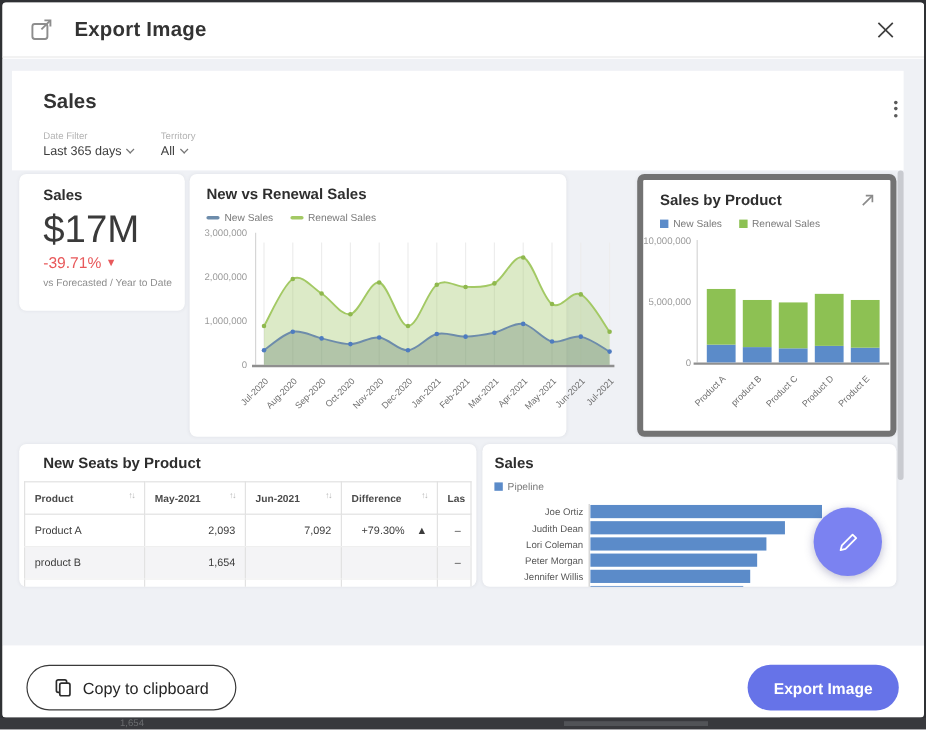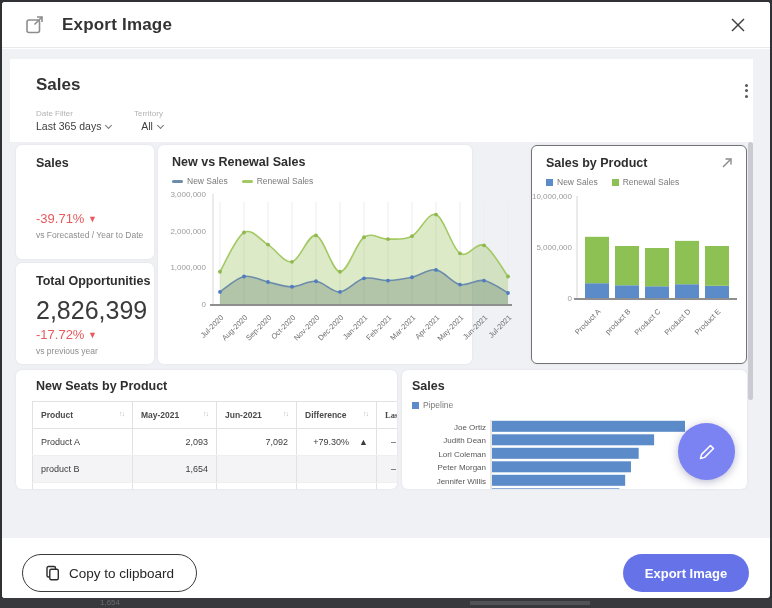--- a/index.html
+++ b/index.html
@@ -13,55 +13,55 @@
   #closeBtn { position:absolute; right:22px; top:13px; width:20px; height:20px; cursor:pointer; }
 
   
   #preview { position:absolute; left:0; top:47px; width:768px; height:489px; background:#eff1f5; }
   #dashHead { position:absolute; left:8px; top:10px; width:743px; height:83px; background:#fff; }
   #dashTitle { position:absolute; left:26px; top:16px; font-size:17px; font-weight:bold; color:#333; }
   #kebab { position:absolute; left:729px; top:22px; width:14px; height:18px; cursor:pointer; }
   #kebab i { display:block; width:3px; height:3px; border-radius:50%; background:#5a5a5a; margin:2.5px auto; }
   .filter { position:absolute; top:50px; }
   .filter .flab { font-size:8px; color:#b3b3b3; margin-bottom:2px; }
-  .filter .fval { font-size:10.5px; color:#3d3d3d;text-align:right; }
+  .filter .fval { font-size:10.5px; color:#3d3d3d; }
   .chev { display:inline-block; width:5px; height:5px; border-right:1.2px solid #777; border-bottom:1.2px solid #777; transform:rotate(45deg); margin-left:5px; vertical-align:2px; }
 
   .card { position:absolute; background:#fff; border-radius:6px; box-shadow:0 0 3px rgba(60,64,80,.08); }
   .card-title { font-size:12.5px; font-weight:bold; color:#2e2e2e; }
 
   
   #kpi1 { left:14px; top:96px; width:138px; height:114px; }
   #kpi2 { left:14px; top:214px; width:138px; height:101px; }
   .kpi-t { position:absolute; left:20px; top:11px; }
   .kpi-v { position:absolute; left:20px; color:#3a3a3a; }
   #kpi1 .kpi-v { top:28px; font-size:32px; }
   #kpi2 .kpi-v { top:33px; font-size:25px; }
   .kpi-d { position:absolute; left:20px; color:#e8595b; font-size:13px; }
   #kpi1 .kpi-d { top:66px; } #kpi2 .kpi-d { top:64px; }
   .kpi-d .arr { font-size:9px; vertical-align:1px; }
   .kpi-s { position:absolute; left:20px; color:#8d8d8d; font-size:8.5px; }
   #kpi1 .kpi-s { top:85px;text-align:center; } #kpi2 .kpi-s { top:83px; }
 
   
   #areaCard { left:156px; top:96px; width:314px; height:219px; }
-  #sbpCard  { left:529px; top:96px; width:216px; height:219px; border:1px solid #737373; }
+  #sbpCard  { left:529px; top:96px; width:216px; height:219px; border:5px solid #737373; }
   #tableCard{ left:14px;  top:321px; width:381px; height:119px; overflow:hidden; }
   #pipeCard { left:400px; top:321px; width:345px; height:119px; overflow:hidden; }
   .ct-pad { position:absolute; left:14px; top:10px; }
   .legend { position:absolute; left:14px; top:31px; display:flex; gap:14px; align-items:center; }
   .legend .li { display:flex; align-items:center; gap:4px; font-size:8.5px; color:#7a7a7a; }
   .legend .dash { width:11px; height:3px; border-radius:2px; }
   .legend .sq { width:7px; height:7px; }
   #expandIc { position:absolute; right:12px; top:10px; width:14px; height:14px; cursor:pointer; }
   svg.chart { position:absolute; left:0; }
   #svg-area { top:44px; } #svg-sbp { top:44px; } #svg-pipe { top:50px; }
 
   
-  #nsTable { position:absolute; left:16px; top:31px; width:372px; border-collapse:collapse; table-layout:fixed;padding-left:46px; }
+  #nsTable { position:absolute; left:4px; top:31px; width:372px; border-collapse:collapse; table-layout:fixed;padding-left:46px; }
   #nsTable th { font-size:8.5px; font-weight:bold; color:#4a4a4a; text-align:left; height:27px; border:1px solid #e2e2e2; padding:0 8px; white-space:nowrap; overflow:hidden; cursor:pointer; }
   #nsTable td { font-size:9px; color:#3c3c3c; height:27px; border-left:1px solid #e2e2e2; border-right:1px solid #e2e2e2; border-bottom:1px solid #efefef; padding:0 8px; white-space:nowrap; overflow:hidden; }
   #nsTable tr.alt td { background:#f4f4f6; }
   #nsTable .num { text-align:right; }
   #nsTable .sort { float:right; font-size:7px; color:#b8b8b8; letter-spacing:-1px; }
   .diff-up { color:#79c07d; } .diff-up .tri { font-size:9px; margin-left:10px; }
   .dashcell { color:#b9b9b9; text-align:right; }
 
   
   #fab { position:absolute; left:676px; top:374px; width:57px; height:57px; border-radius:50%; background:#7b82f1; box-shadow:0 2px 8px rgba(60,60,120,.35); display:flex; align-items:center; justify-content:center; cursor:pointer; }
@@ -111,28 +111,23 @@
           <div class="fval"><span>Last 365 days</span><span class="chev"></span></div>
         </div>
         <div class="filter" style="left:124px;">
           <div class="flab">Territory</div>
           <div class="fval"><span>All</span><span class="chev"></span></div>
         </div>
       </div>
 
       <div class="card" id="kpi1">
         <div class="card-title kpi-t">Sales</div>
+        <div class="kpi-v">$17M</div>
         <div class="kpi-d"><span>-39.71%</span> <span class="arr">▼</span></div>
         <div class="kpi-s">vs Forecasted / Year to Date</div>
-      </div>
-      <div class="card" id="kpi2">
-        <div class="card-title kpi-t">Total Opportunities</div>
-        <div class="kpi-v">2,826,399</div>
-        <div class="kpi-d"><span>-17.72%</span> <span class="arr">▼</span></div>
-        <div class="kpi-s">vs previous year</div>
       </div>
 
       <div class="card" id="areaCard">
         <div class="card-title ct-pad">New vs Renewal Sales</div>
         <div class="legend" id="legend-area">
             <span class="li">
               <span class="dash" style="background: rgb(109, 140, 171);"></span>
               <span>New Sales</span>
             </span>
             <span class="li">
@@ -248,21 +243,21 @@
 
       <div class="card" id="tableCard">
         <div class="card-title" style="position:absolute;left:20px;top:9px;">New Seats by Product</div>
         <table id="nsTable">
             <thead>
               <tr>
                 <th style="width: 100px;"><span>Product</span><span class="sort">↑↓</span></th>
                 <th style="width: 84px;"><span>May-2021</span><span class="sort">↑↓</span></th>
                 <th style="width: 80px;"><span>Jun-2021</span><span class="sort">↑↓</span></th>
                 <th style="width: 80px;"><span>Difference</span><span class="sort">↑↓</span></th>
-                <th style="width: 28px; font-family: Liberation Serif, serif;"><span>Las</span></th>
+                <th style="width: 28px;"><span>Las</span></th>
               </tr>
             </thead>
             <tbody>
               <tr>
                 <td>Product A</td>
                 <td class="num">2,093</td>
                 <td class="num">7,092</td>
                 <td class="num diff-up"><span>+79.30%</span><span class="tri">▲</span></td>
                 <td class="dashcell">–</td>
               </tr>

